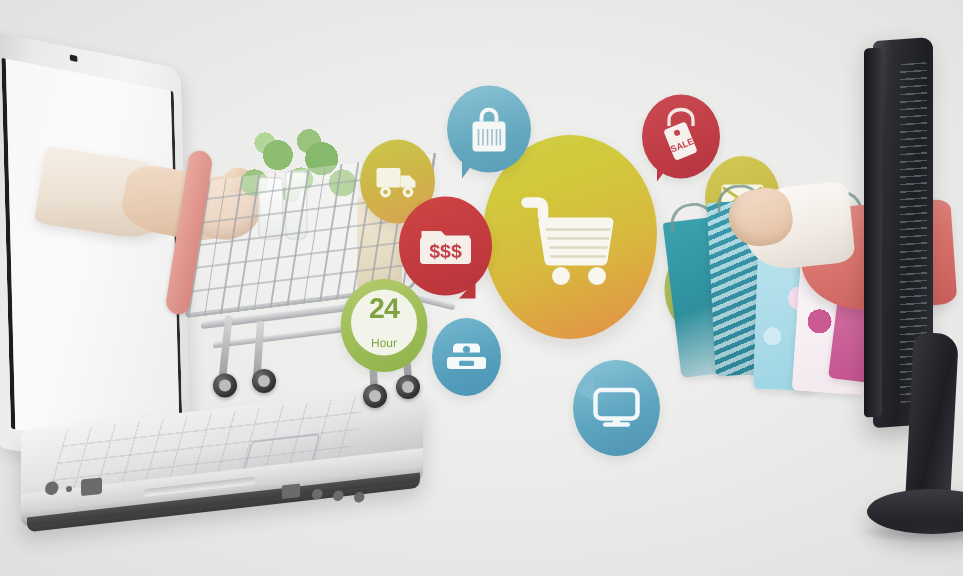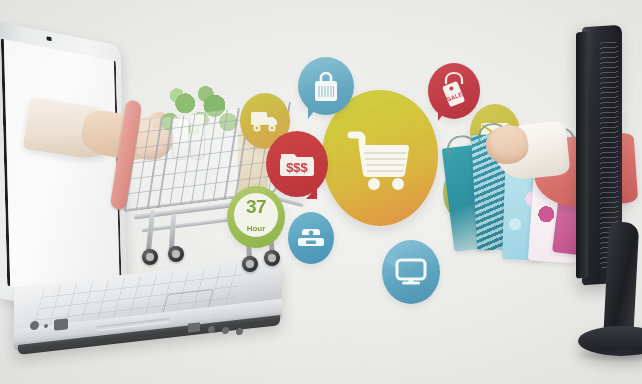--- a/index.html
+++ b/index.html
@@ -189,21 +189,21 @@
   #b-24{left:227px;top:186px;width:58px;height:62px;
     background:linear-gradient(160deg,#b4cc6d,#9dbd56 55%,#8fb24c 100%);
     border-radius:50%;}
   #b-24 .tail{left:40px;top:24px;border-width:9px 0 9px 13px;border-color:transparent transparent transparent #a4c25d;}
   .badge24{
     position:absolute;left:7px;top:7px;width:44px;height:44px;border-radius:50%;
     background:#f2f4ea;display:flex;flex-direction:column;align-items:center;justify-content:center;
     line-height:1;color:#7fa340;
   }
   .badge24 .n{font-size:19px;font-weight:bold;letter-spacing:-.5px;}
-  .badge24 .h{font-size:8px;font-weight:bold;margin-top:9px;}
+  .badge24 .h{font-size:8px;font-weight:normal;margin-top:9px;}
   
   #b-phone{left:288px;top:212px;width:46px;height:52px;
     background:linear-gradient(160deg,#76b9cf,#559fbd 60%,#4b93b3 100%);
     border-radius:50%;}
   
   #b-monitor{left:382px;top:240px;width:58px;height:64px;
     background:linear-gradient(160deg,#8cc5d8,#5ea5c0 55%,#4e93b2 100%);
     border-radius:50%;}
   #b-monitor .tail{left:2px;top:12px;border-width:8px 12px 8px 0;border-color:transparent #7fbbd1 transparent transparent;}
   
@@ -408,21 +408,21 @@
         <path d="M4 6 h13 l3 3 h16 v3 h-32 z" fill="#f6efe9"></path>
         <rect x="3" y="10" width="34" height="18" rx="2.5" fill="#f6efe9"></rect>
         <text x="20" y="24" text-anchor="middle" font-family="Liberation Sans, sans-serif" font-size="13" font-weight="bold" fill="#c4424a">$$$</text>
       </svg>
     </div>
   </div>
 
   <div class="bub abs" id="b-24">
     <div class="tail"></div>
     <div class="badge24">
-      <span class="n">37</span>
+      <span class="n">24</span>
       <span class="h">Hour</span>
     </div>
   </div>
 
   <div class="bub abs" id="b-phone">
     <div class="ico">
       <svg width="28" height="26" viewBox="0 0 28 26">
         <path d="M8 4 h12 a3 3 0 0 1 3 3 v3 h-18 v-3 a3 3 0 0 1 3 -3 z" fill="#f4f9fa"></path>
         <circle cx="14" cy="8" r="2.4" fill="#5ca4c0"></circle>
         <path d="M3 13 h22 a2 2 0 0 1 2 2 v4 a2 2 0 0 1 -2 2 h-22 a2 2 0 0 1 -2 -2 v-4 a2 2 0 0 1 2 -2 z" fill="#f4f9fa"></path>

